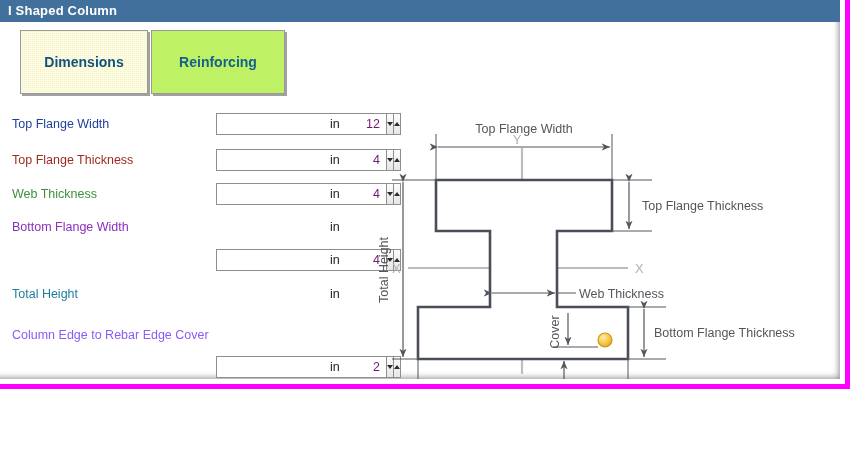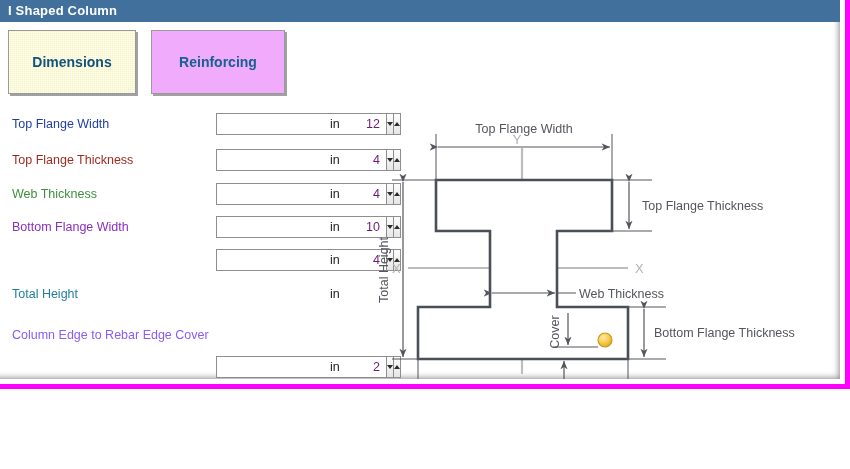--- a/index.html
+++ b/index.html
@@ -66,28 +66,29 @@
     height: 64px;
     box-sizing: border-box;
     border: 1px solid #9a9a9a;
     box-shadow: 2px 2px 0 0 rgba(130,130,130,0.75);
     display: flex;
     align-items: center;
     justify-content: center;
     font-size: 14px;
     font-weight: bold;
     color: #15618f;
-    background: #f0abfc;
+    background: #bef264;
   }
   .tab.active {
     background-color: #f7f5bb;
     background-image:
       repeating-linear-gradient(0deg, rgba(255,255,255,.55) 0 1px, rgba(0,0,0,0) 1px 2px),
       repeating-linear-gradient(90deg, rgba(255,255,255,.55) 0 1px, rgba(0,0,0,0) 1px 2px);
     color: #12527c;
+    margin-left: 12px;
   }
   #tab-dimensions { left: 0; width: 128px; }
   #tab-reinforcing { left: 143px; width: 134px; }
 
   
   #form {
     position: absolute;
     left: 0;
     top: 106px;
     width: 370px;
@@ -230,29 +231,20 @@
             </span>
         <span class="spin-btn up">
               <span class="tri"></span>
             </span>
       </span>
       <span class="unit">in</span>
     </div>
 
     <div class="field-row" style="top:109px">
       <span class="field-label" style="color:#8a2fbe">Bottom Flange Width</span>
-      <span class="spin-wrap">
-        <input class="spin-text" type="text" value="10" style="">
-        <span class="spin-btn down">
-              <span class="tri"></span>
-            </span>
-        <span class="spin-btn up">
-              <span class="tri"></span>
-            </span>
-      </span>
       <span class="unit">in</span>
     </div>
 
     <div class="field-row" style="top:142px">
       <span class="spin-wrap">
         <input class="spin-text" type="text" value="4" style="">
         <span class="spin-btn down">
               <span class="tri"></span>
             </span>
         <span class="spin-btn up">

